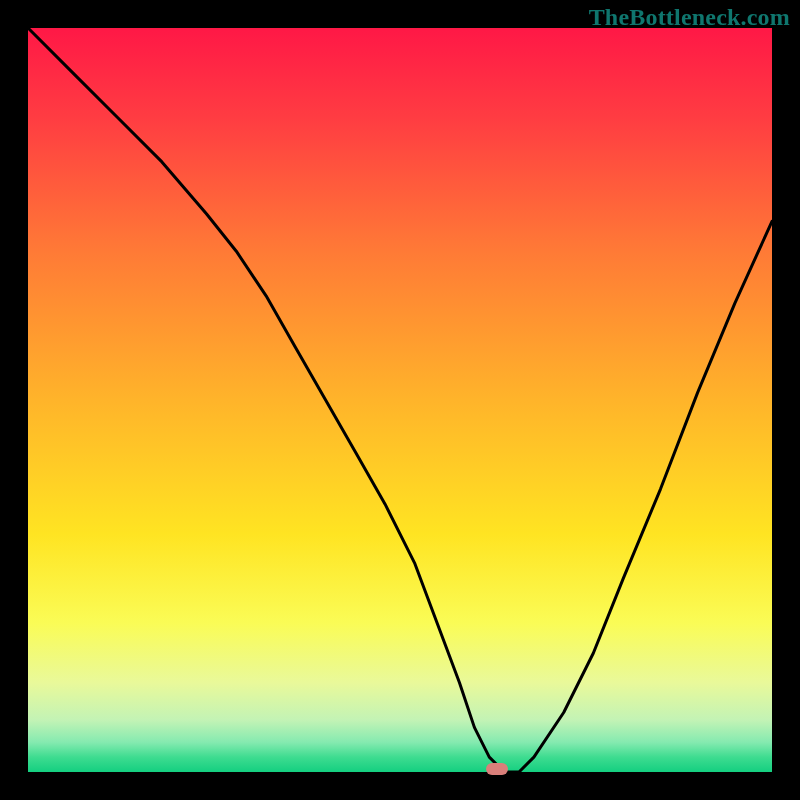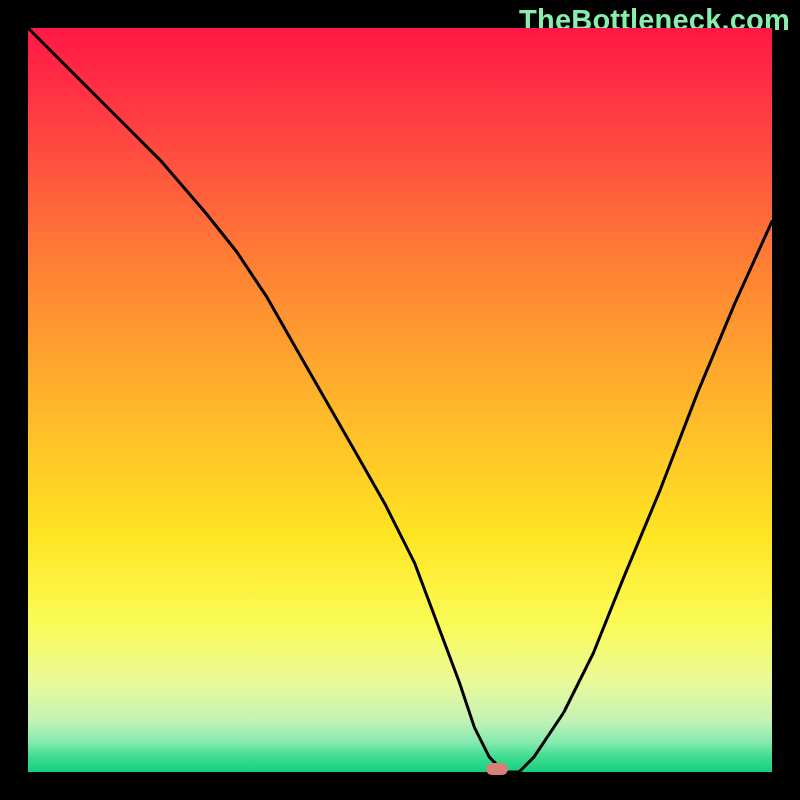--- a/index.html
+++ b/index.html
@@ -20,24 +20,24 @@
     position: absolute;
     left: 28px;
     top: 28px;
     width: 744px;
     height: 744px;
   }
   .watermark {
     position: absolute;
     top: 4px;
     right: 10px;
-    font-family: Liberation Sans, sans-serif;
-    font-size: 29px;
+    font-family: Liberation Serif, serif;
+    font-size: 24px;
     font-weight: 600;
-    color: #86efac;
+    color: #0f766e;
     letter-spacing: 0.2px;
     user-select: none;
   }
   .marker {
     position: absolute;
     width: 22px;
     height: 12px;
     border-radius: 6px;
     background: #d97f7a;
     transform: translate(-50%, -50%);

